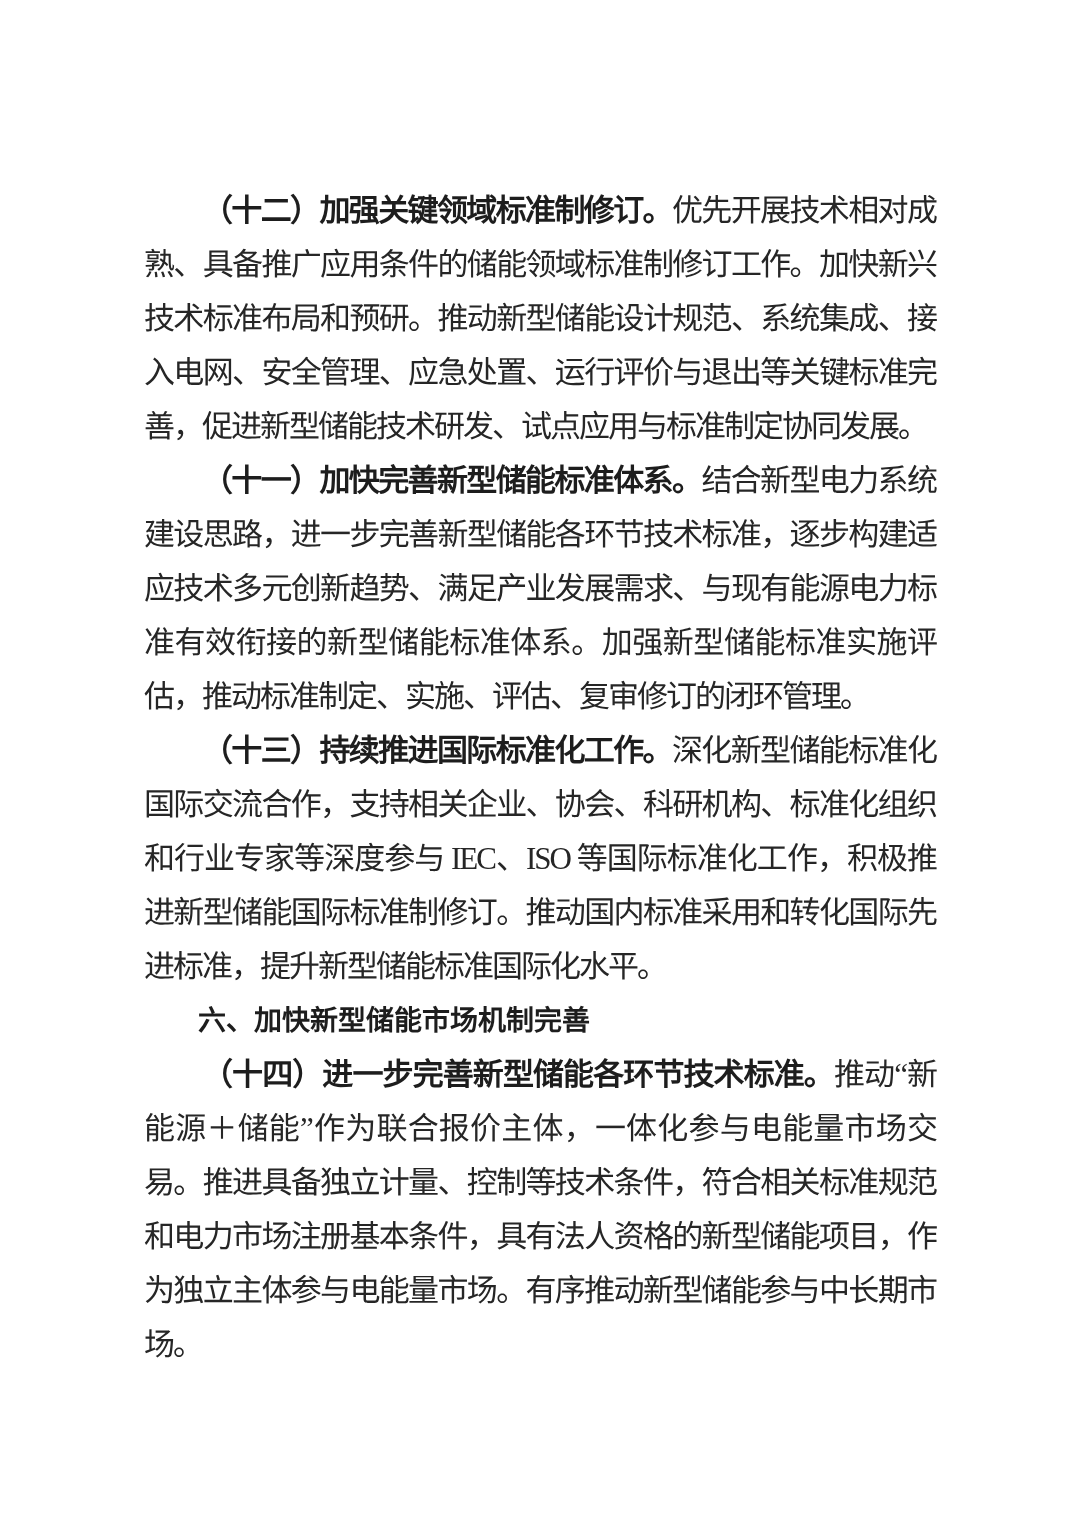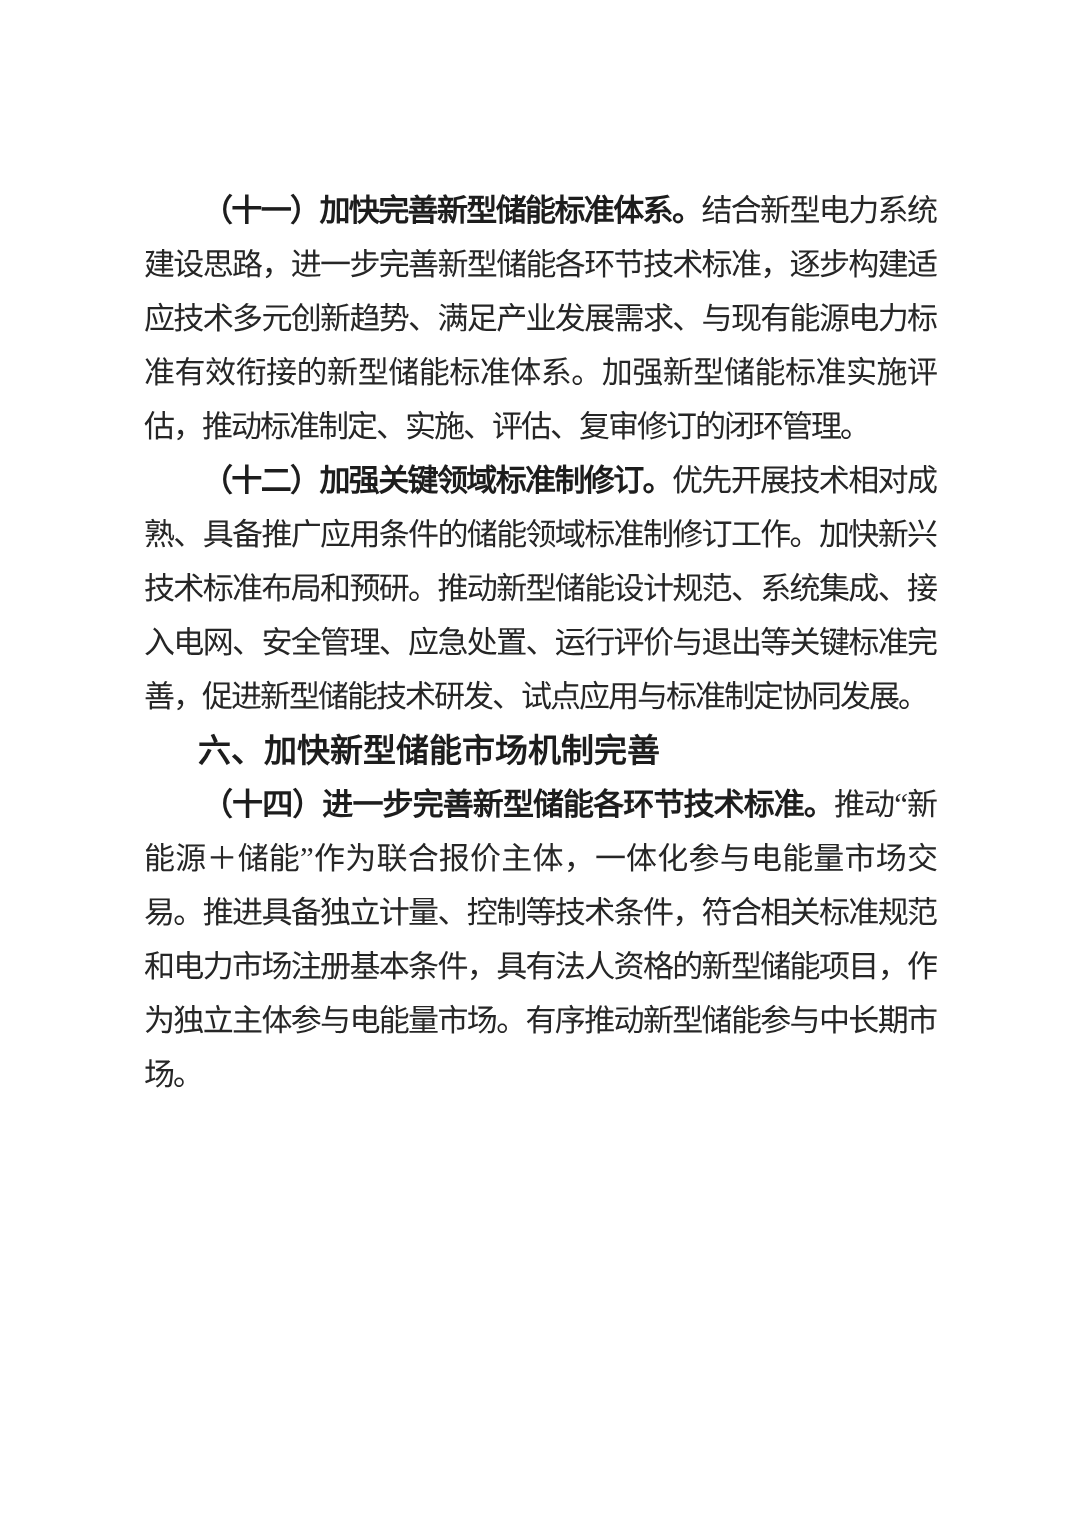--- a/index.html
+++ b/index.html
@@ -30,39 +30,40 @@
     margin: 0;
     text-indent: 58px;
   }
   .para .lead {
     font-weight: 700;
     color: #1d1d1d;
   }
   .section-heading {
     margin: 0;
     font-family: "Liberation Sans", "DejaVu Sans", sans-serif;
-    font-size: 33px;
+    font-size: 28px;
     font-weight: 700;
     line-height: 54px;
     letter-spacing: 0;
     color: #1d1d1d;
     text-indent: 54px;
     text-align: left;
   }
 </style>
 </head>
 <body>
 
 <div class="page">
   <div class="content">
 
+    <p class="para"><span class="lead">（十二）加强关键领域标准制修订。</span><span>优先开展技术相对成熟、具备推广应用条件的储能领域标准制修订工作。加快新兴技术标准布局和预研。推动新型储能设计规范、系统集成、接入电网、安全管理、应急处置、运行评价与退出等关键标准完善，促进新型储能技术研发、试点应用与标准制定协同发展。</span></p>
+
     <p class="para"><span class="lead">（十一）加快完善新型储能标准体系。</span><span>结合新型电力系统建设思路，进一步完善新型储能各环节技术标准，逐步构建适应技术多元创新趋势、满足产业发展需求、与现有能源电力标准有效衔接的新型储能标准体系。加强新型储能标准实施评估，推动标准制定、实施、评估、复审修订的闭环管理。</span></p>
 
-    <p class="para"><span class="lead">（十二）加强关键领域标准制修订。</span><span>优先开展技术相对成熟、具备推广应用条件的储能领域标准制修订工作。加快新兴技术标准布局和预研。推动新型储能设计规范、系统集成、接入电网、安全管理、应急处置、运行评价与退出等关键标准完善，促进新型储能技术研发、试点应用与标准制定协同发展。</span></p>
-
+    <p class="para"><span class="lead">（十三）持续推进国际标准化工作。</span><span>深化新型储能标准化国际交流合作，支持相关企业、协会、科研机构、标准化组织和行业专家等深度参与 IEC、ISO 等国际标准化工作，积极推进新型储能国际标准制修订。推动国内标准采用和转化国际先进标准，提升新型储能标准国际化水平。</span></p>
 
     <h2 class="section-heading">六、加快新型储能市场机制完善</h2>
 
     <p class="para"><span class="lead">（十四）进一步完善新型储能各环节技术标准。</span><span>推动“新能源＋储能”作为联合报价主体，一体化参与电能量市场交易。推进具备独立计量、控制等技术条件，符合相关标准规范和电力市场注册基本条件，具有法人资格的新型储能项目，作为独立主体参与电能量市场。有序推动新型储能参与中长期市场。</span></p>
 
 
   </div>
 </div>
 
 </body></html>

